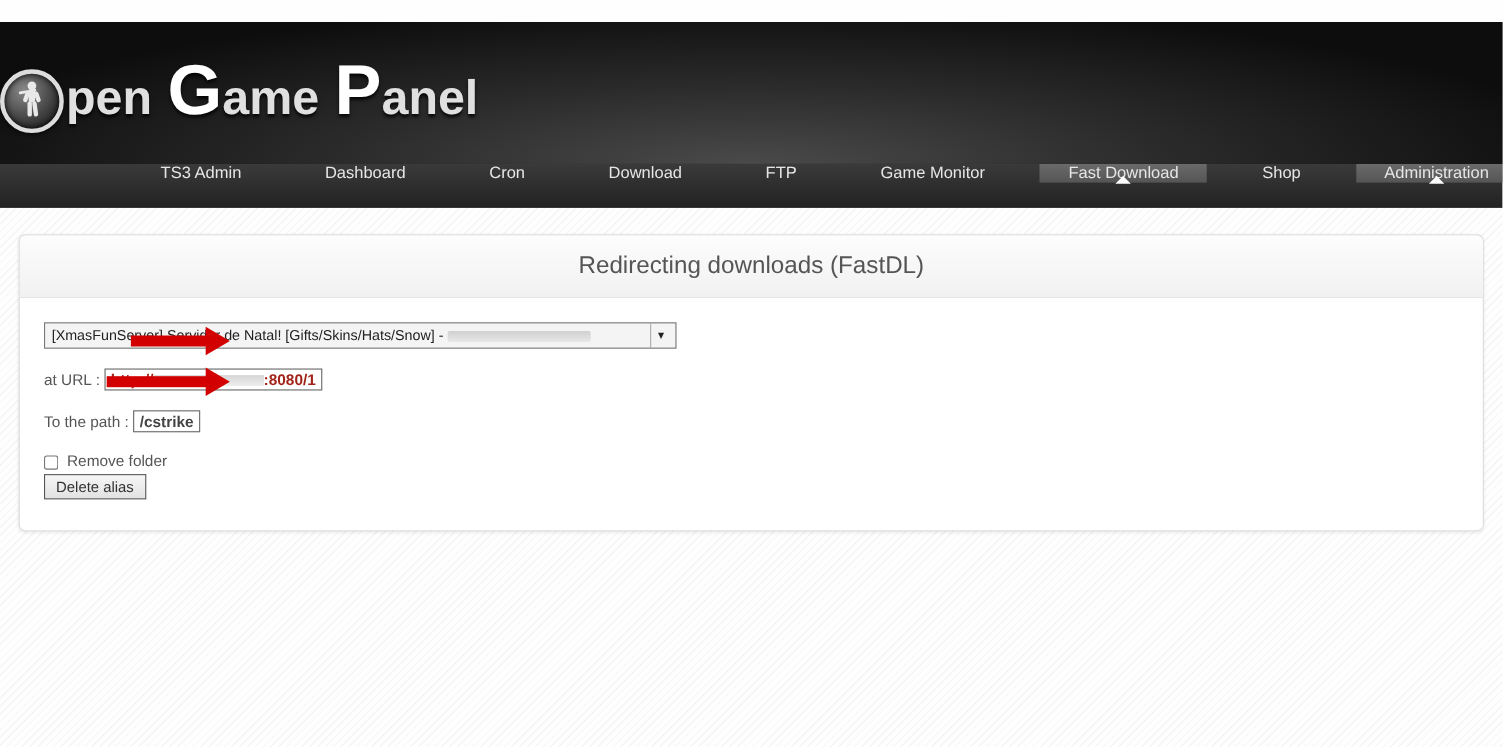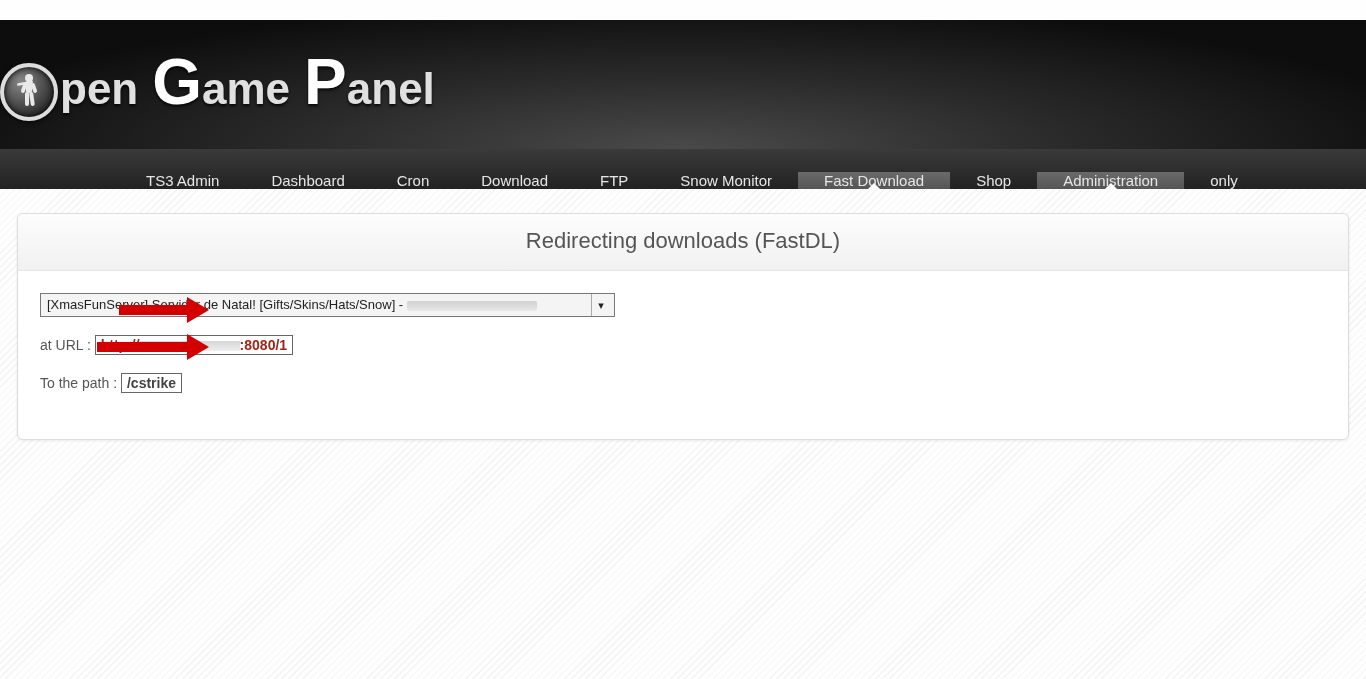--- a/index.html
+++ b/index.html
@@ -61,23 +61,24 @@
       position:relative; top:8px; margin-right:2px;
     }
     .logo .ogp-o svg{ width:30px; height:40px; }
     .logo .sp { display:inline-block; width:14px; }
 
     
     .nav {
       height:40px;
       background:linear-gradient(#3a3a3a,#222);
       display:flex;
-      align-items:flex-end;
+      align-items:flex-start;
       padding-left:120px;
       overflow:hidden;
+      gap:24px;
     }
     .nav-item{
       display:flex; align-items:center;
       padding:0 26px;
       color:#e6e6e6;
       font-size:15px;
       cursor:pointer;
       white-space:nowrap;
       font-family:"Lucida Sans Unicode","Lucida Grande",sans-serif;
     }
@@ -231,21 +232,21 @@
     <span class="word">anel</span>
   </div>
 </div>
 
 <div class="nav">
   <div class="nav-item">TS3 Admin</div>
   <div class="nav-item">Dashboard</div>
   <div class="nav-item">Cron</div>
   <div class="nav-item">Download</div>
   <div class="nav-item">FTP</div>
-  <div class="nav-item">Snow Monitor</div>
+  <div class="nav-item">Game Monitor</div>
   <div class="nav-item active">Fast Download</div>
   <div class="nav-item">Shop</div>
   <div class="nav-item active">Administration</div>
   <div class="nav-item">only</div>
 </div>
 
 <div class="page">
   <div class="panel">
     <div class="panel-head">
       <h1>Redirecting downloads (FastDL)</h1>
@@ -264,19 +265,24 @@
         <span class="url-box">
           <span>http://</span><span class="blur"></span><span>:8080/1</span>
         </span>
       </div>
 
       <div class="row">
         <span>To the path : </span>
         <span class="path-box">/cstrike</span>
       </div>
 
+      <div>
+        <input type="checkbox" class="chk" style="">
+        <span>Remove folder</span><br>
+        <button class="btn-delete">Delete alias</button>
+      </div>
 
     </div>
   </div>
 </div>
 
 <div class="arrow" style="top:305px; left:119px; width:72px;"></div>
 <div class="arrow" style="top:342px; left:97px;  width:94px;"></div>
 
 </body></html>

